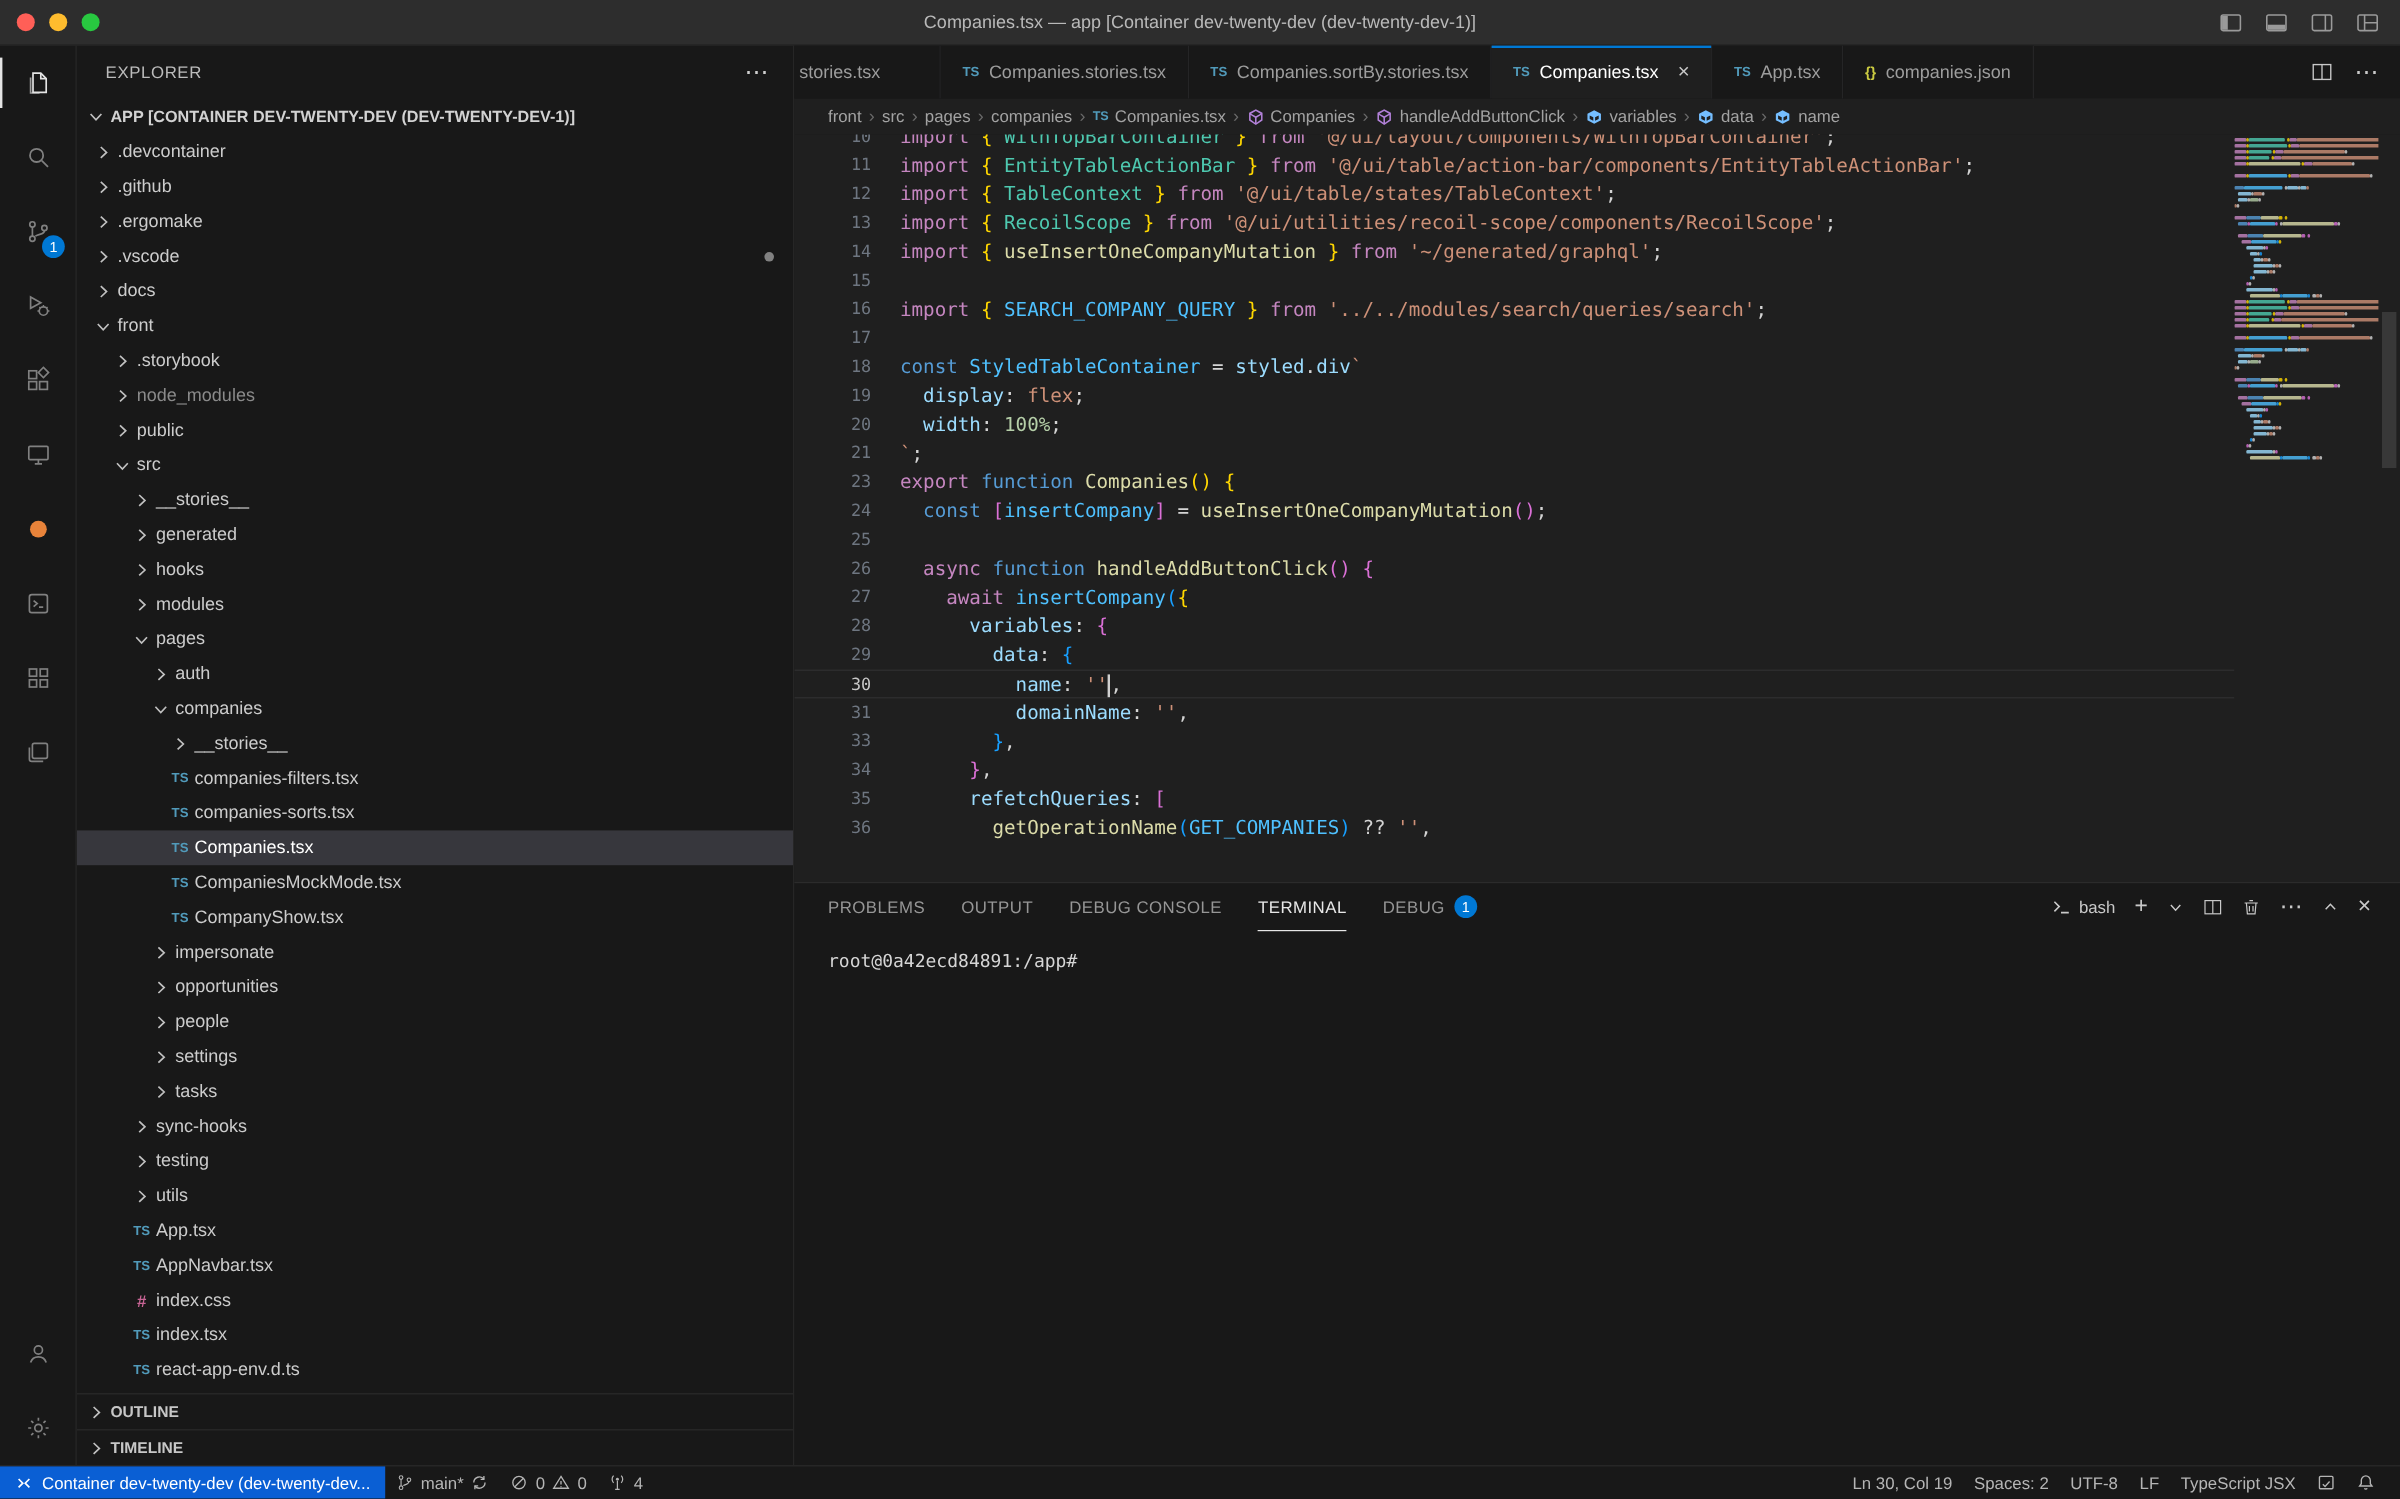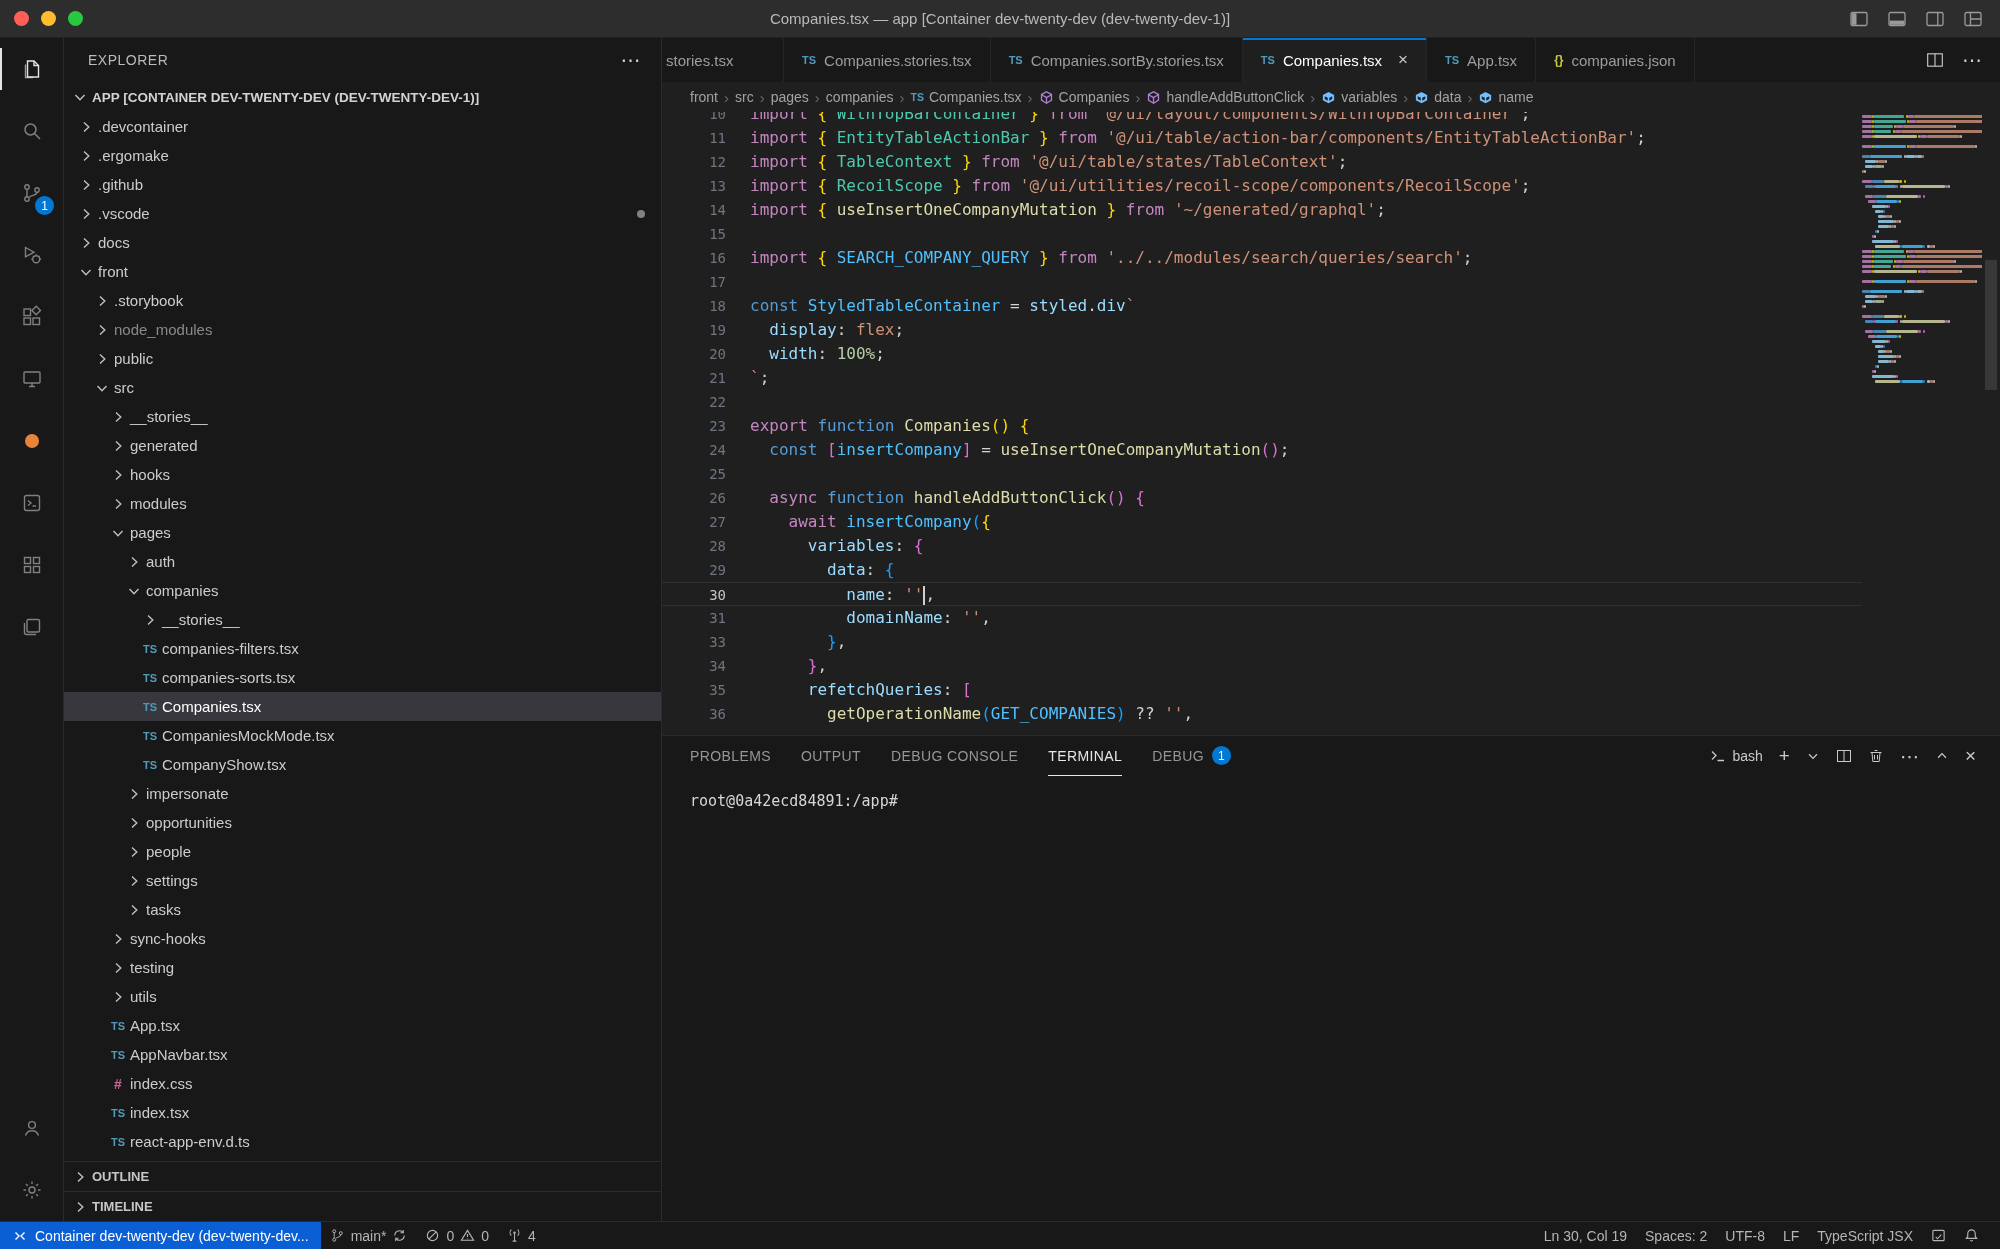--- a/index.html
+++ b/index.html
@@ -277,29 +277,29 @@
               </svg>
             </span>
             <span class="lbl">.devcontainer</span>
           </div>
           <div class="row" style="padding-left: 10px;">
             <span class="twist">
               <svg width="16" height="16" viewBox="0 0 16 16">
                 <path d="M6 3.5l4.8 4.5L6 12.5" fill="none" stroke="currentColor" stroke-width="1.4"></path>
               </svg>
             </span>
+            <span class="lbl">.github</span>
+          </div>
+          <div class="row" style="padding-left: 10px;">
+            <span class="twist">
+              <svg width="16" height="16" viewBox="0 0 16 16">
+                <path d="M6 3.5l4.8 4.5L6 12.5" fill="none" stroke="currentColor" stroke-width="1.4"></path>
+              </svg>
+            </span>
             <span class="lbl">.ergomake</span>
-          </div>
-          <div class="row" style="padding-left: 10px;">
-            <span class="twist">
-              <svg width="16" height="16" viewBox="0 0 16 16">
-                <path d="M6 3.5l4.8 4.5L6 12.5" fill="none" stroke="currentColor" stroke-width="1.4"></path>
-              </svg>
-            </span>
-            <span class="lbl">.github</span>
           </div>
           <div class="row" style="padding-left: 10px;">
             <span class="twist">
               <svg width="16" height="16" viewBox="0 0 16 16">
                 <path d="M6 3.5l4.8 4.5L6 12.5" fill="none" stroke="currentColor" stroke-width="1.4"></path>
               </svg>
             </span>
             <span class="lbl">.vscode</span>
             <span class="dot"></span>
           </div>
@@ -688,24 +688,20 @@
                 <span class="lnum">19</span>
                 <span class="lcode"><span style="color:#9CDCFE">  display</span><span style="color:#D4D4D4">: </span><span style="color:#CE9178">flex</span><span style="color:#D4D4D4">;</span></span>
               </div>
               <div class="line">
                 <span class="lnum">20</span>
                 <span class="lcode"><span style="color:#9CDCFE">  width</span><span style="color:#D4D4D4">: </span><span style="color:#B5CEA8">100%</span><span style="color:#D4D4D4">;</span></span>
               </div>
               <div class="line">
                 <span class="lnum">21</span>
                 <span class="lcode"><span style="color:#CE9178">`</span><span style="color:#D4D4D4">;</span></span>
-              </div>
-              <div class="line">
-                <span class="lnum">22</span>
-                <span class="lcode"></span>
               </div>
               <div class="line">
                 <span class="lnum">23</span>
                 <span class="lcode"><span style="color:#C586C0">export </span><span style="color:#569CD6">function </span><span style="color:#DCDCAA">Companies</span><span style="color:#FFD700">()</span><span style="color:#FFD700"> {</span></span>
               </div>
               <div class="line">
                 <span class="lnum">24</span>
                 <span class="lcode"><span style="color:#569CD6">  const </span><span style="color:#DA70D6">[</span><span style="color:#4FC1FF">insertCompany</span><span style="color:#DA70D6">]</span><span style="color:#D4D4D4"> = </span><span style="color:#DCDCAA">useInsertOneCompanyMutation</span><span style="color:#DA70D6">()</span><span style="color:#D4D4D4">;</span></span>
               </div>
               <div class="line">

